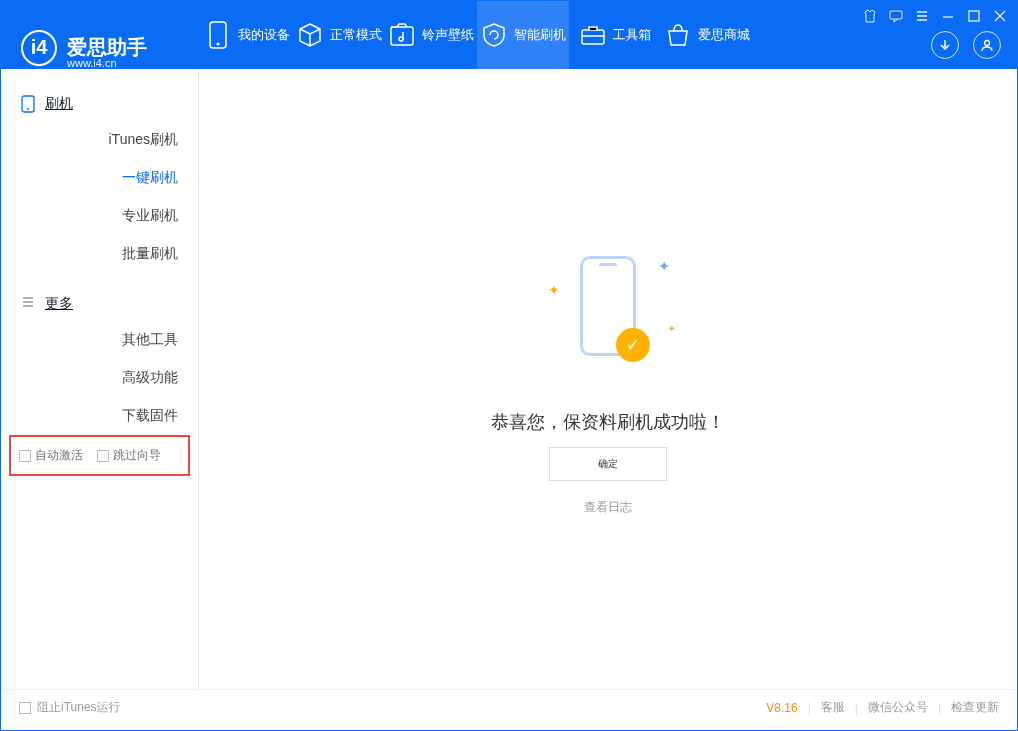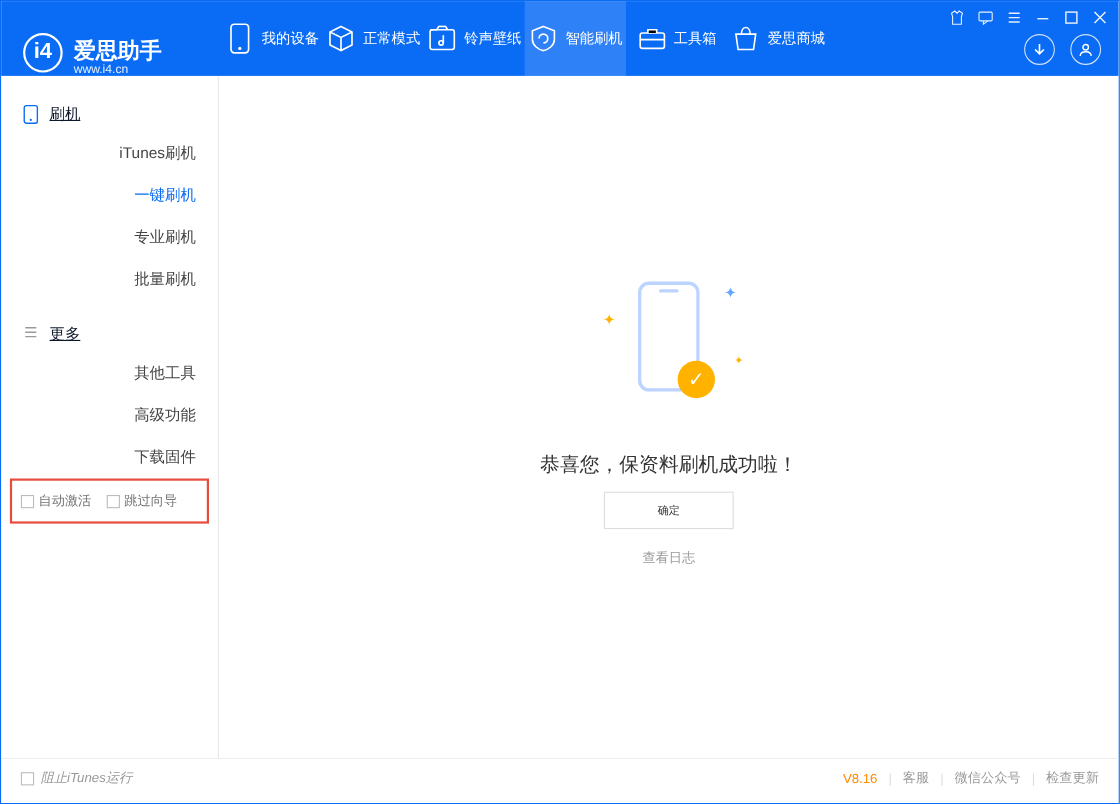--- a/index.html
+++ b/index.html
@@ -35,21 +35,21 @@
 .content { flex: 1; display: flex; flex-direction: column; align-items: center; justify-content: center; position: relative; }
 .phone-illus { position: relative; width: 140px; height: 140px; margin-bottom: 28px; }
 .phone-shape { width: 56px; height: 100px; border: 3px solid #bcd4ff; border-radius: 10px; position: absolute; left: 42px; top: 14px; background: #fff; }
 .phone-shape::before { content: ""; position: absolute; top: 4px; left: 16px; width: 18px; height: 3px; background: #bcd4ff; border-radius: 3px; }
 .check-badge { position: absolute; right: 28px; bottom: 20px; width: 34px; height: 34px; background: #ffb300; border-radius: 50%; display: flex; align-items: center; justify-content: center; color: #fff; font-size: 18px; }
 .sparkle { position: absolute; color: #ffb300; font-size: 14px; }
 .success-msg { font-size: 18px; color: #333; margin-bottom: 13px; }
 .ok-btn { border: 1px solid #ddd; background: #fff; padding: 9px 48px; font-size: 10px; color: #333; cursor: pointer; margin-bottom: 18px; }
 .log-link { font-size: 12px; color: #999; cursor: pointer; }
 .footer { height: 36px; border-top: 1px solid #eee; display: flex; align-items: center; padding: 0 18px; font-size: 12px; color: #999; }
-.footer-left { display: flex; align-items: center; gap: 6px; font-style: italic; }
+.footer-left { display: flex; align-items: center; gap: 6px; }
 .footer-right { margin-left: auto; display: flex; align-items: center; gap: 10px; }
 .footer-right .sep { color: #ddd; }
 .version { color: #ff8a00; }
 .footer-link { cursor: pointer; }
 svg { display: block; }
 </style>
 </head>
 <body>
 
 <div class="header">

